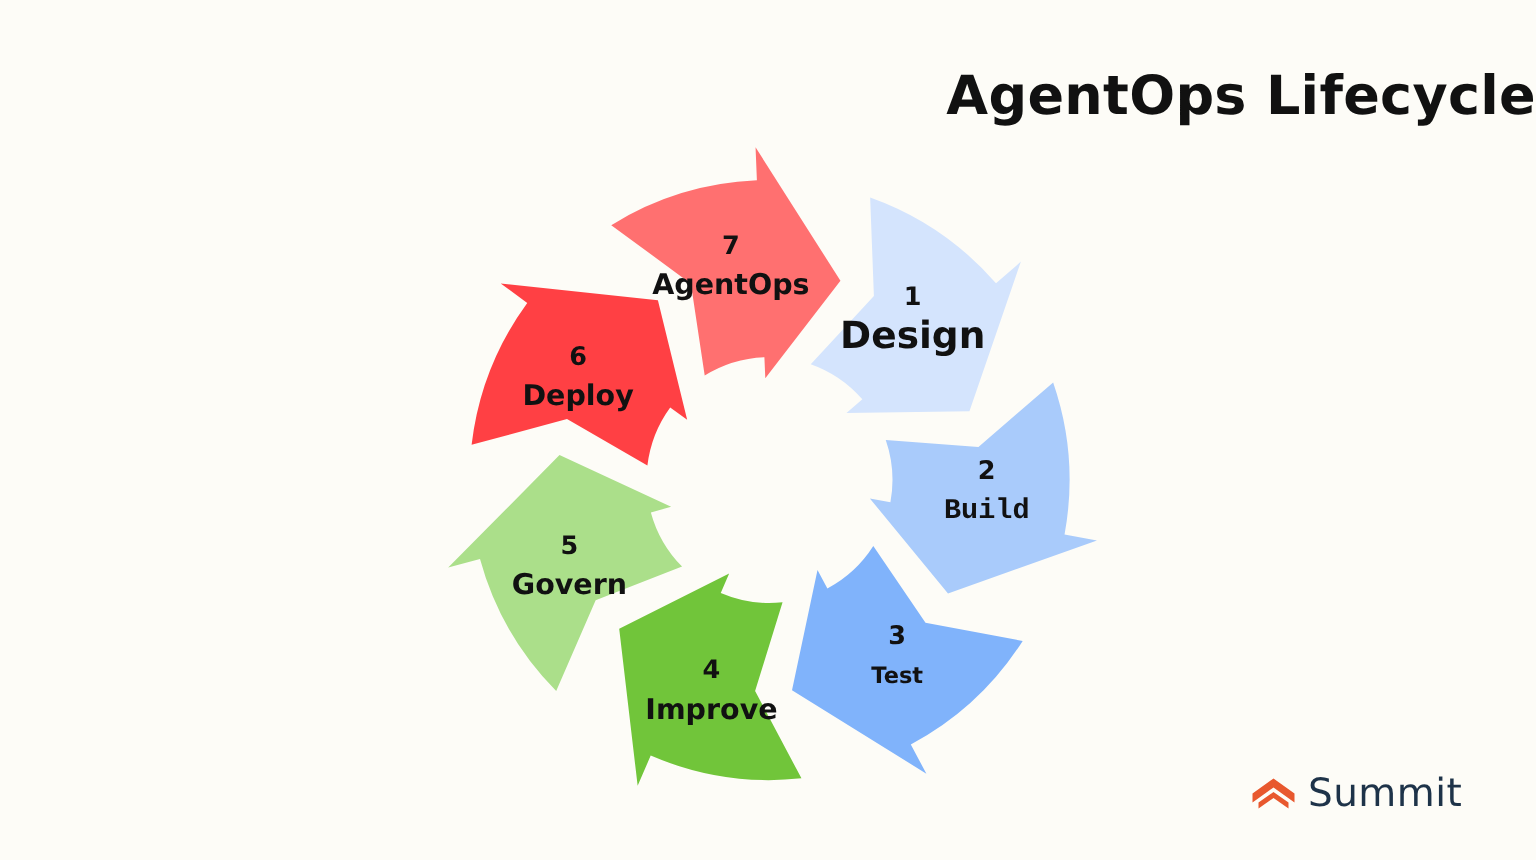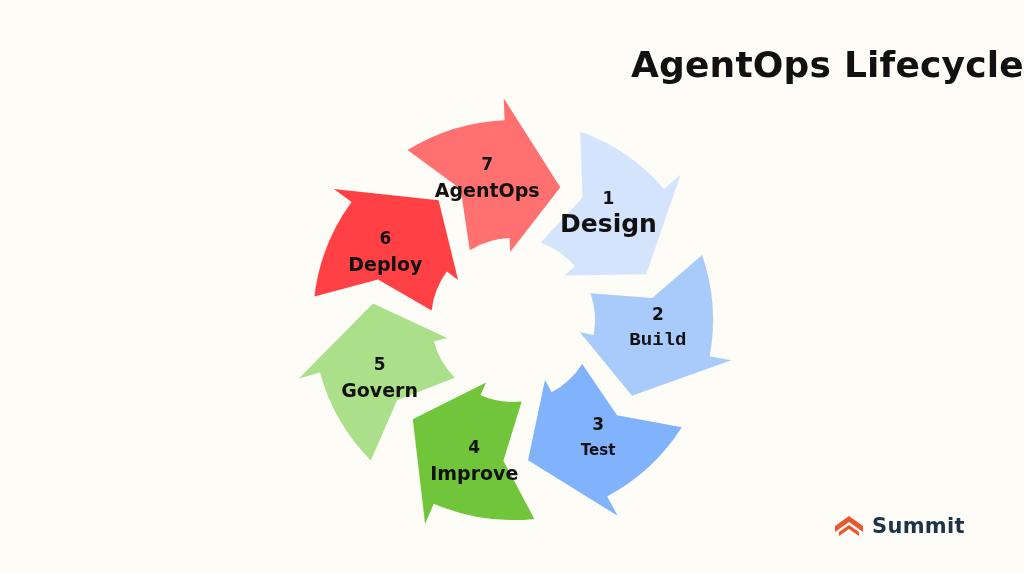--- a/index.html
+++ b/index.html
@@ -4,21 +4,21 @@
 <style>
   html, body { margin:0; padding:0; }
   body { width:1024px; height:573px; background:#fdfcf7; position:relative; overflow:hidden;
          font-family:"DejaVu Sans", "Liberation Sans", sans-serif; }
   .title { position:absolute; top:44px; left:0; width:1024px; text-align:right;
            font-size:36px; font-weight:bold; color:#111; letter-spacing:0.2px; }
   svg.cycle { position:absolute; left:0; top:0; }
   .seg-label { position:absolute; text-align:center; font-weight:bold; color:#111;
                font-size:18px; line-height:26px; transform:translate(-50%,-50%); white-space:nowrap; }
   .brand { position:absolute; left:834px; top:514px; display:flex; align-items:center; gap:8px; }
-  .brand-name { font-size:21px; font-weight:bold; color:#1e3349; letter-spacing:0.3px; }
+  .brand-name { font-size:26px; font-weight:normal; color:#1e3349; letter-spacing:0.3px; }
 </style>
 </head>
 <body>
 
 <div class="title">AgentOps Lifecycle</div>
 
 <svg class="cycle" width="1024" height="573">
     <path d="M 580.1 131.6 A 200 200 0 0 1 664.0 188.9 L 680.6 174.4 L 646.3 274.2 L 564.3 275.4 L 574.9 266.2 A 82 82 0 0 0 540.5 242.8 L 582.6 197.4 Z" fill="#d4e4fd"></path>
     <path d="M 702.1 255.0 A 200 200 0 0 1 709.7 356.3 L 731.3 360.3 L 632.0 395.7 L 579.9 332.3 L 593.6 334.9 A 82 82 0 0 0 590.5 293.3 L 652.3 298.0 Z" fill="#a9cbfb"></path>
     <path d="M 681.8 427.3 A 200 200 0 0 1 607.2 496.4 L 617.6 515.8 L 528.0 460.2 L 545.0 380.0 L 551.6 392.3 A 82 82 0 0 0 582.2 364.0 L 617.0 415.2 Z" fill="#80b3fb"></path>

